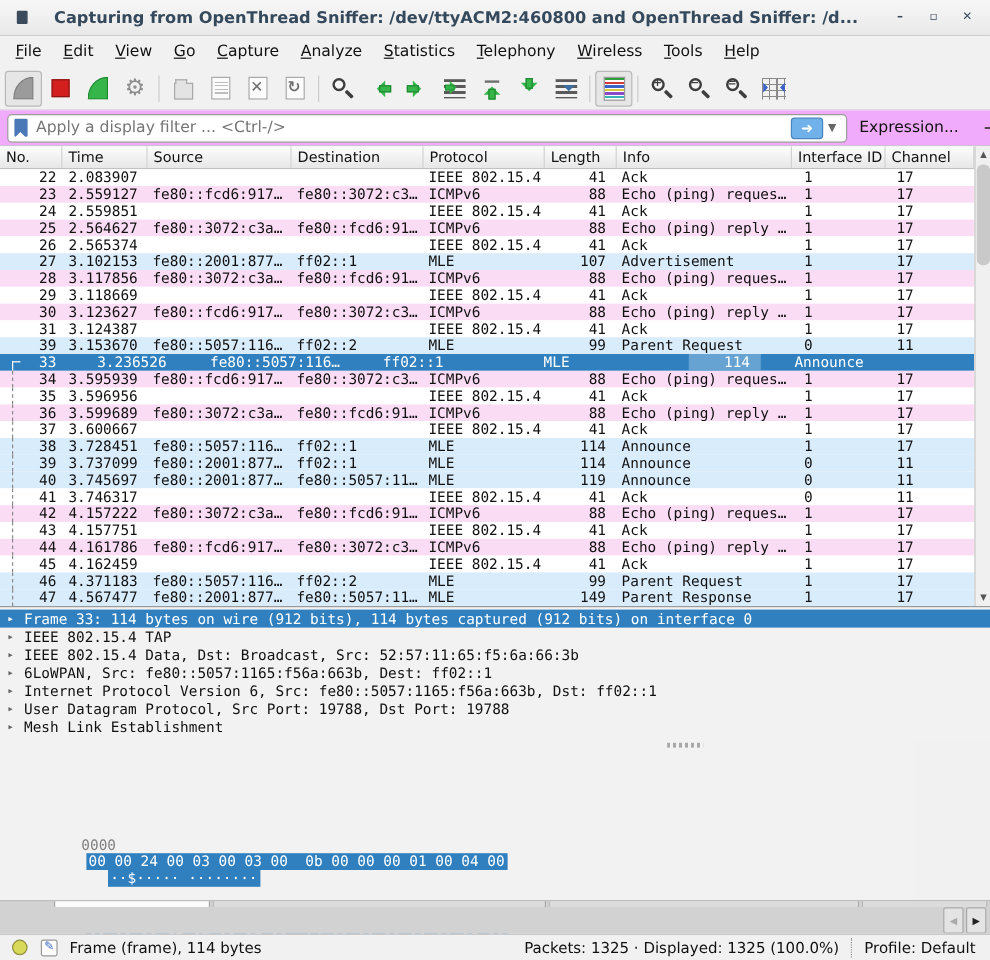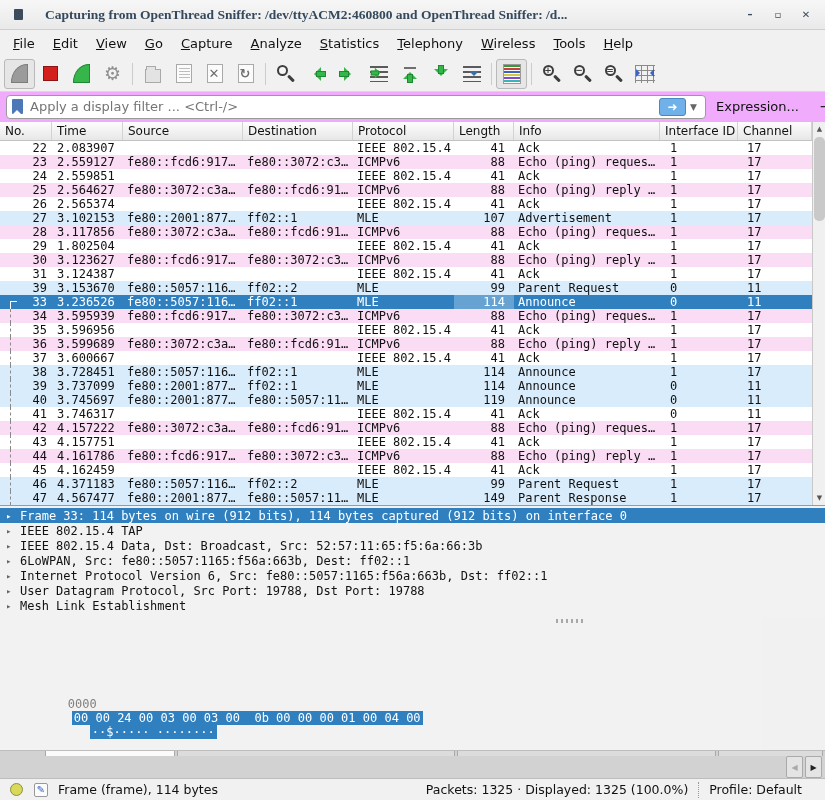--- a/index.html
+++ b/index.html
@@ -4,21 +4,21 @@
 <style>
   * { margin:0; padding:0; box-sizing:border-box; }
   html,body { width:825px; height:800px; overflow:hidden; }
   body { position:relative; background:#f1f1f1; font-family:"DejaVu Sans",sans-serif; color:#111; }
 
   
   .titlebar { position:absolute; top:0; left:0; width:825px; height:30px;
     background:linear-gradient(#f7f7f7,#e9e9e9); border-bottom:1px solid #cfcfcf;
     display:flex; align-items:center; }
   .app-mini-icon { width:9px; height:11px; background:#3c4b5c; margin-left:14px; border-radius:1px; }
-  .title-text { font-weight:bold; font-size:13.5px; color:#35495c; margin-left:22px; white-space:nowrap;font-family:Liberation Serif, serif; }
+  .title-text { font-weight:bold; font-size:13.5px; color:#35495c; margin-left:22px; white-space:nowrap; }
   .win-controls { margin-left:auto; display:flex; align-items:center; gap:14px; margin-right:12px; }
   .win-btn { width:14px; height:14px; display:flex; align-items:center; justify-content:center;
     font-size:10px; color:#3c4b5c; font-weight:bold; cursor:default; }
 
   
   .menubar { position:absolute; top:30px; left:0; width:825px; height:26px; background:#f1f1f1;
     display:flex; align-items:center; padding-left:4px; }
   .menu-item { font-size:13px; padding:3px 9px; color:#111; }
   .menu-item::first-letter { text-decoration:underline; }
 
@@ -92,21 +92,21 @@
     font-family:"DejaVu Sans Mono",monospace; font-size:12px; line-height:14px; white-space:pre; }
   .list-header { position:absolute; top:0; left:0; width:812px; height:19px;
     background:linear-gradient(#fdfdfd,#e7e7e7); border-bottom:1px solid #c2c2c2;
     font-family:"DejaVu Sans",sans-serif; font-size:12px; line-height:18px; }
   .list-header > div { padding-left:5px; border-right:1px solid #d2d2d2; overflow:hidden; }
   .list-body { position:absolute; top:19px; left:0; width:812px; height:364px; overflow:hidden; }
   .pkt-row { height:14px; position:relative; }
   .pkt-row.white { background:#ffffff; }
   .pkt-row.pink  { background:#fbdcf5; }
   .pkt-row.blue  { background:#d9ecfb; }
-  .pkt-row.selected { background:#3080c0; color:#ffffff; }
+  .pkt-row.selected { background:#3080c0; color:#ffffff;gap:24px; }
   .pkt-row > div { overflow:hidden; }
   .c-no { text-align:right; padding-right:5px; }
   .c-time { padding-left:5px; }
   .c-src,.c-dst,.c-proto { padding-left:4px; }
   .c-len { text-align:right; padding-right:9px; }
   .c-info { padding-left:4px; }
   .c-iface { padding-left:10px; }
   .c-chan { padding-left:9px; }
   .pkt-row.selected .c-len { background:#66a3d2; }
   .pkt-row.line::before { content:""; position:absolute; left:10px; top:0; bottom:0; border-left:1px dashed #8a8a8a; }
@@ -152,21 +152,21 @@
 
   
   .statusbar { position:absolute; top:778px; left:0; width:825px; height:22px; background:#f1f1f1;
     border-top:1px solid #bdbdbd; display:flex; align-items:center; font-size:12.5px; }
   .expert-dot { width:13px; height:13px; border-radius:50%; background:#d8d85a; border:1px solid #8f8f3f; margin-left:10px; }
   .comment-ico { width:14px; height:14px; background:#fcfcfc; border:1px solid #999; border-radius:2px;
     margin-left:11px; font-size:10px; line-height:12px; text-align:center; color:#3a63c8; }
   .sb-frame-info { margin-left:10px; white-space:nowrap; }
   .sb-dotsep { border-left:1px dotted #9a9a9a; height:16px; margin:0 10px; }
   .sb-packets { margin-left:auto; white-space:nowrap; }
-  .sb-profile { white-space:nowrap; padding-right:23px; }
+  .sb-profile { white-space:nowrap; padding-right:12px; }
 </style>
 </head>
 <body>
 
 <div class="titlebar">
   <div class="app-mini-icon"></div>
   <div class="title-text">Capturing from OpenThread Sniffer: /dev/ttyACM2:460800 and OpenThread Sniffer: /d...</div>
   <div class="win-controls">
     <div class="win-btn">–</div>
     <div class="win-btn">▫</div>
@@ -402,21 +402,21 @@
         <div class="c-dst">fe80::fcd6:91…</div>
         <div class="c-proto">ICMPv6</div>
         <div class="c-len">88</div>
         <div class="c-info">Echo (ping) reques…</div>
         <div class="c-iface">1</div>
         <div class="c-chan">17</div>
       </div>
 
       <div class="pkt-row grid-row white">
         <div class="c-no">29</div>
-        <div class="c-time">1.802504</div>
+        <div class="c-time">3.118669</div>
         <div class="c-src"></div>
         <div class="c-dst"></div>
         <div class="c-proto">IEEE 802.15.4</div>
         <div class="c-len">41</div>
         <div class="c-info">Ack</div>
         <div class="c-iface">1</div>
         <div class="c-chan">17</div>
       </div>
 
       <div class="pkt-row grid-row pink">

